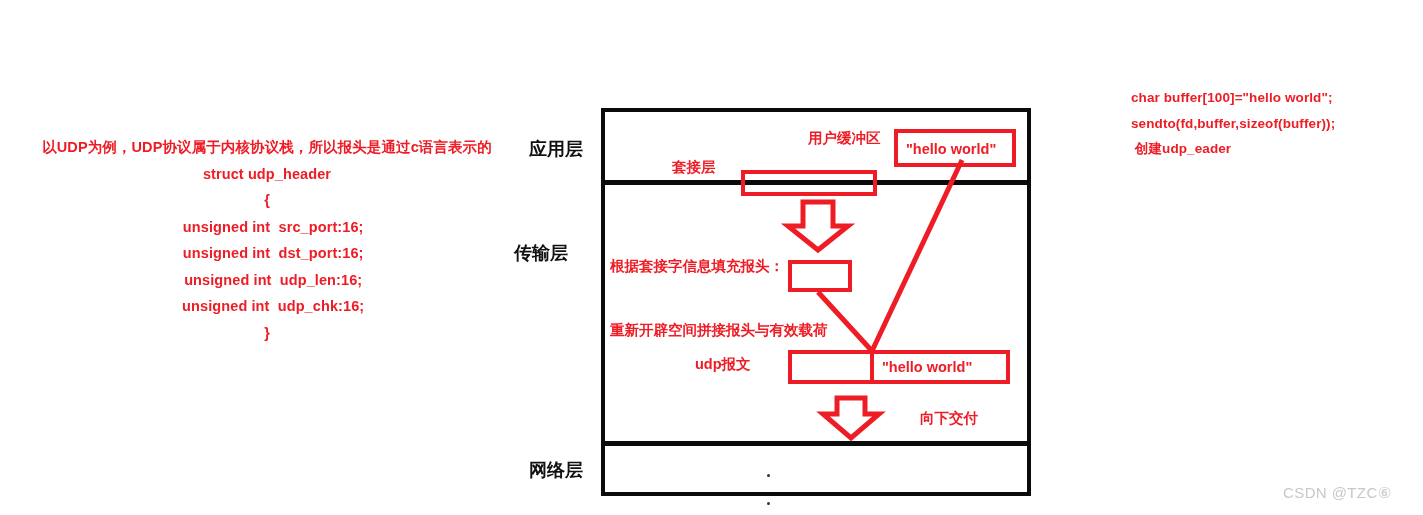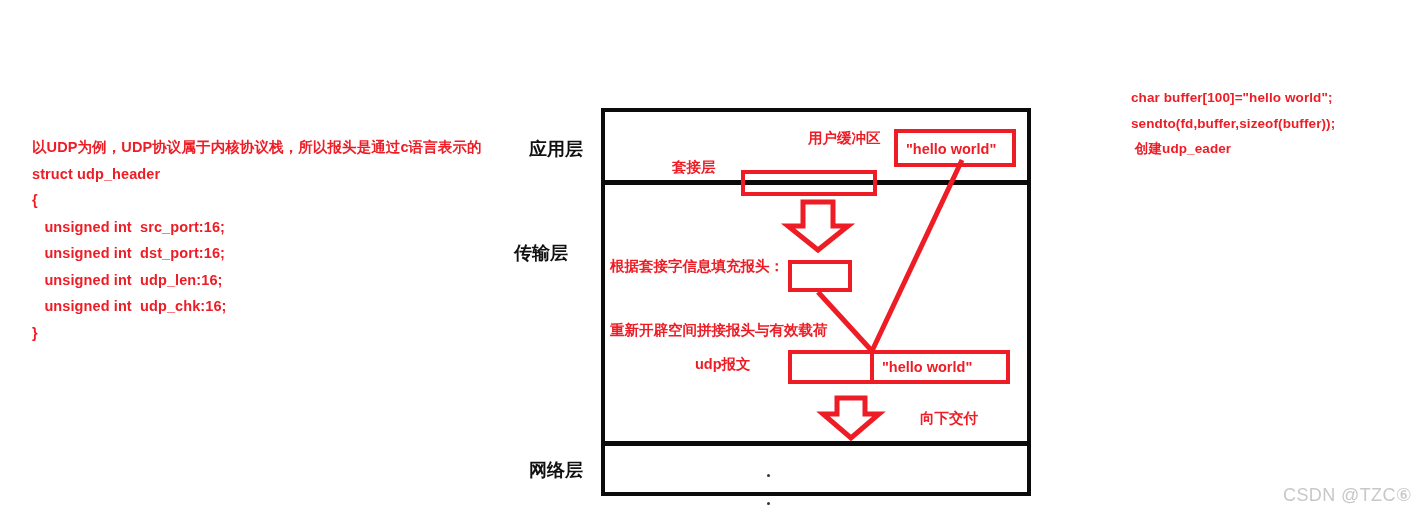--- a/index.html
+++ b/index.html
@@ -4,21 +4,21 @@
 <style>
   html,body{margin:0;padding:0;}
   body{
     width:1423px;height:515px;background:#ffffff;position:relative;
     font-family:"Liberation Sans","DejaVu Sans",sans-serif;
     overflow:hidden;
   }
   .abs{position:absolute;}
 
   
-  #left-note{left:32px;top:134px;width:470px;}
+  #left-note{left:32px;top:134px;width:470px;text-align:center;}
   #left-note .line{
     color:#ee1c25;font-weight:bold;font-size:14.5px;line-height:26.5px;
     white-space:pre;letter-spacing:.1px;
   }
 
   
   #right-note{left:1131px;top:85px;width:280px;}
   #right-note .line{
     color:#ee1c25;font-weight:bold;font-size:13.5px;line-height:25.5px;
     white-space:pre;letter-spacing:.1px;
@@ -35,21 +35,21 @@
   }
 
   
   .redbox{border:4px solid #ee1c25;box-sizing:border-box;background:transparent;}
   .redbox-fill{border:4px solid #ee1c25;box-sizing:border-box;background:#fff;}
   .redtext{color:#ee1c25;font-weight:bold;font-size:14.5px;white-space:nowrap;}
 
   .dot{width:3px;height:3px;background:#333;border-radius:50%;}
 
   #watermark{
-    left:1283px;top:484px;color:#c8c8c8;font-size:18px;letter-spacing:.4px;
+    left:1283px;top:484px;color:#c8c8c8;font-size:15px;letter-spacing:.4px;
     font-family:"Liberation Sans","DejaVu Sans",sans-serif;white-space:nowrap;
   }
   svg{overflow:visible;}
 </style>
 </head>
 <body>
 
 <div class="abs" id="left-note">
   <div class="line">以UDP为例，UDP协议属于内核协议栈，所以报头是通过c语言表示的</div>
   <div class="line">struct udp_header</div>

